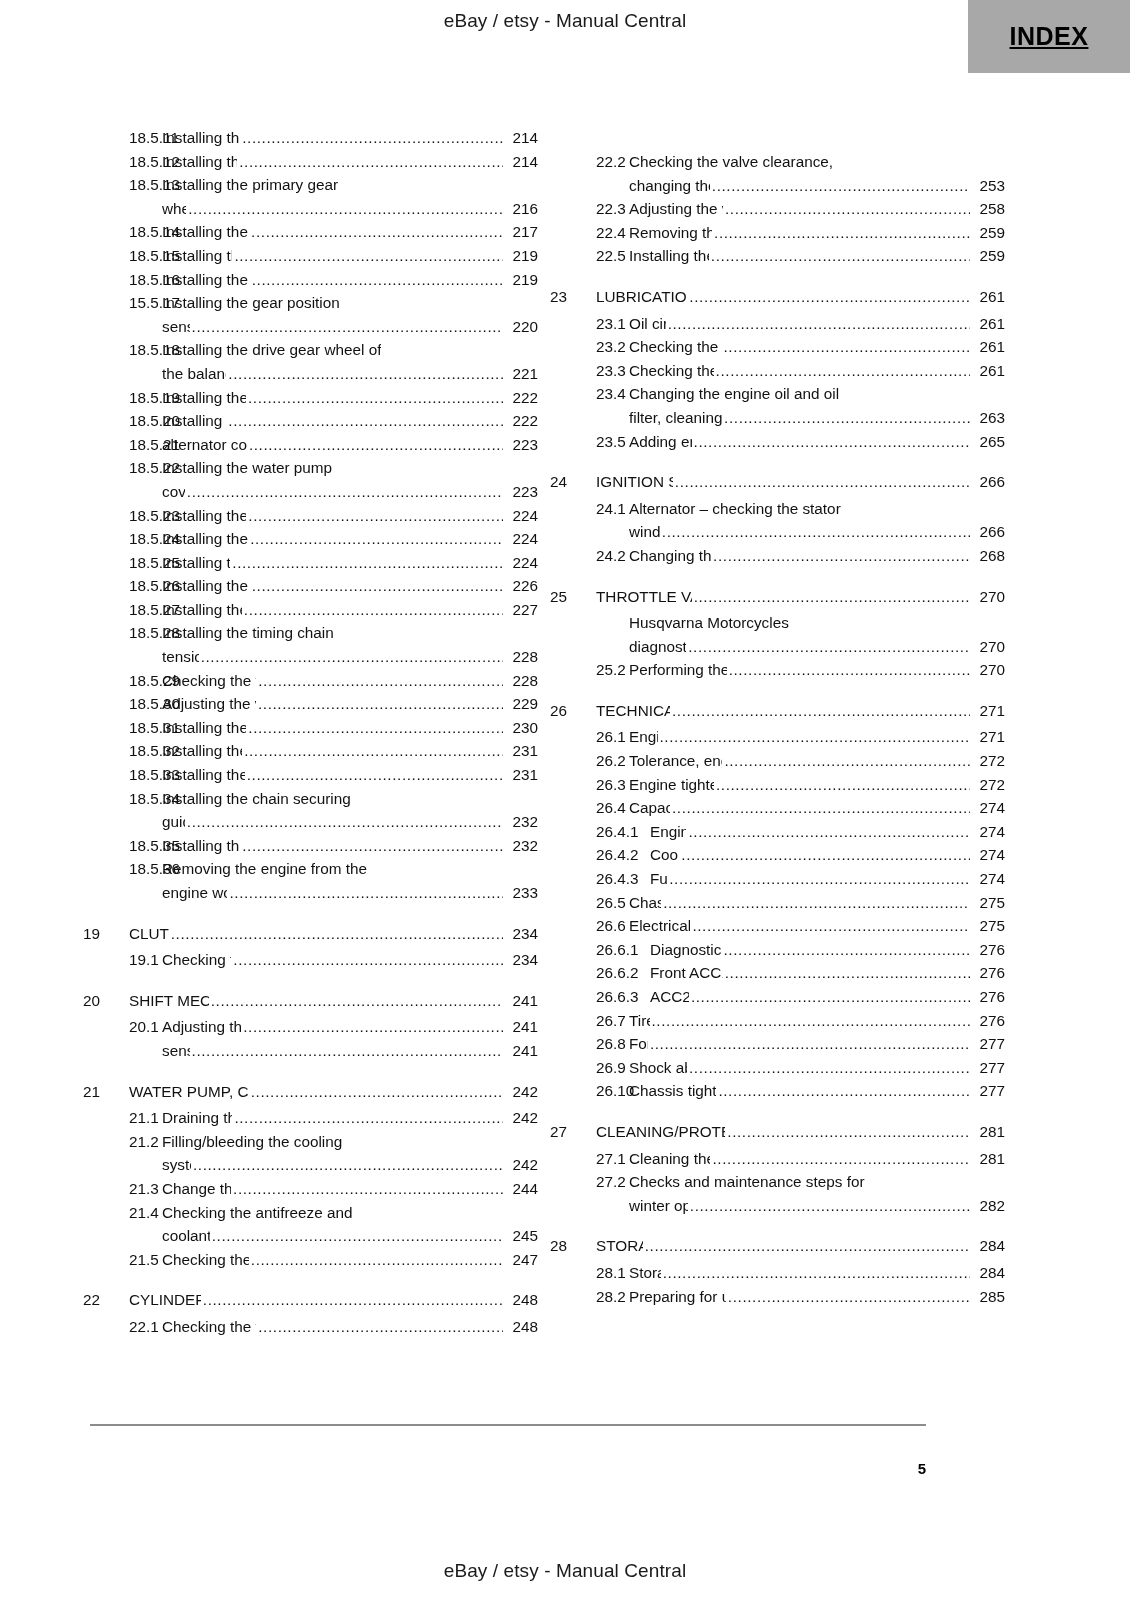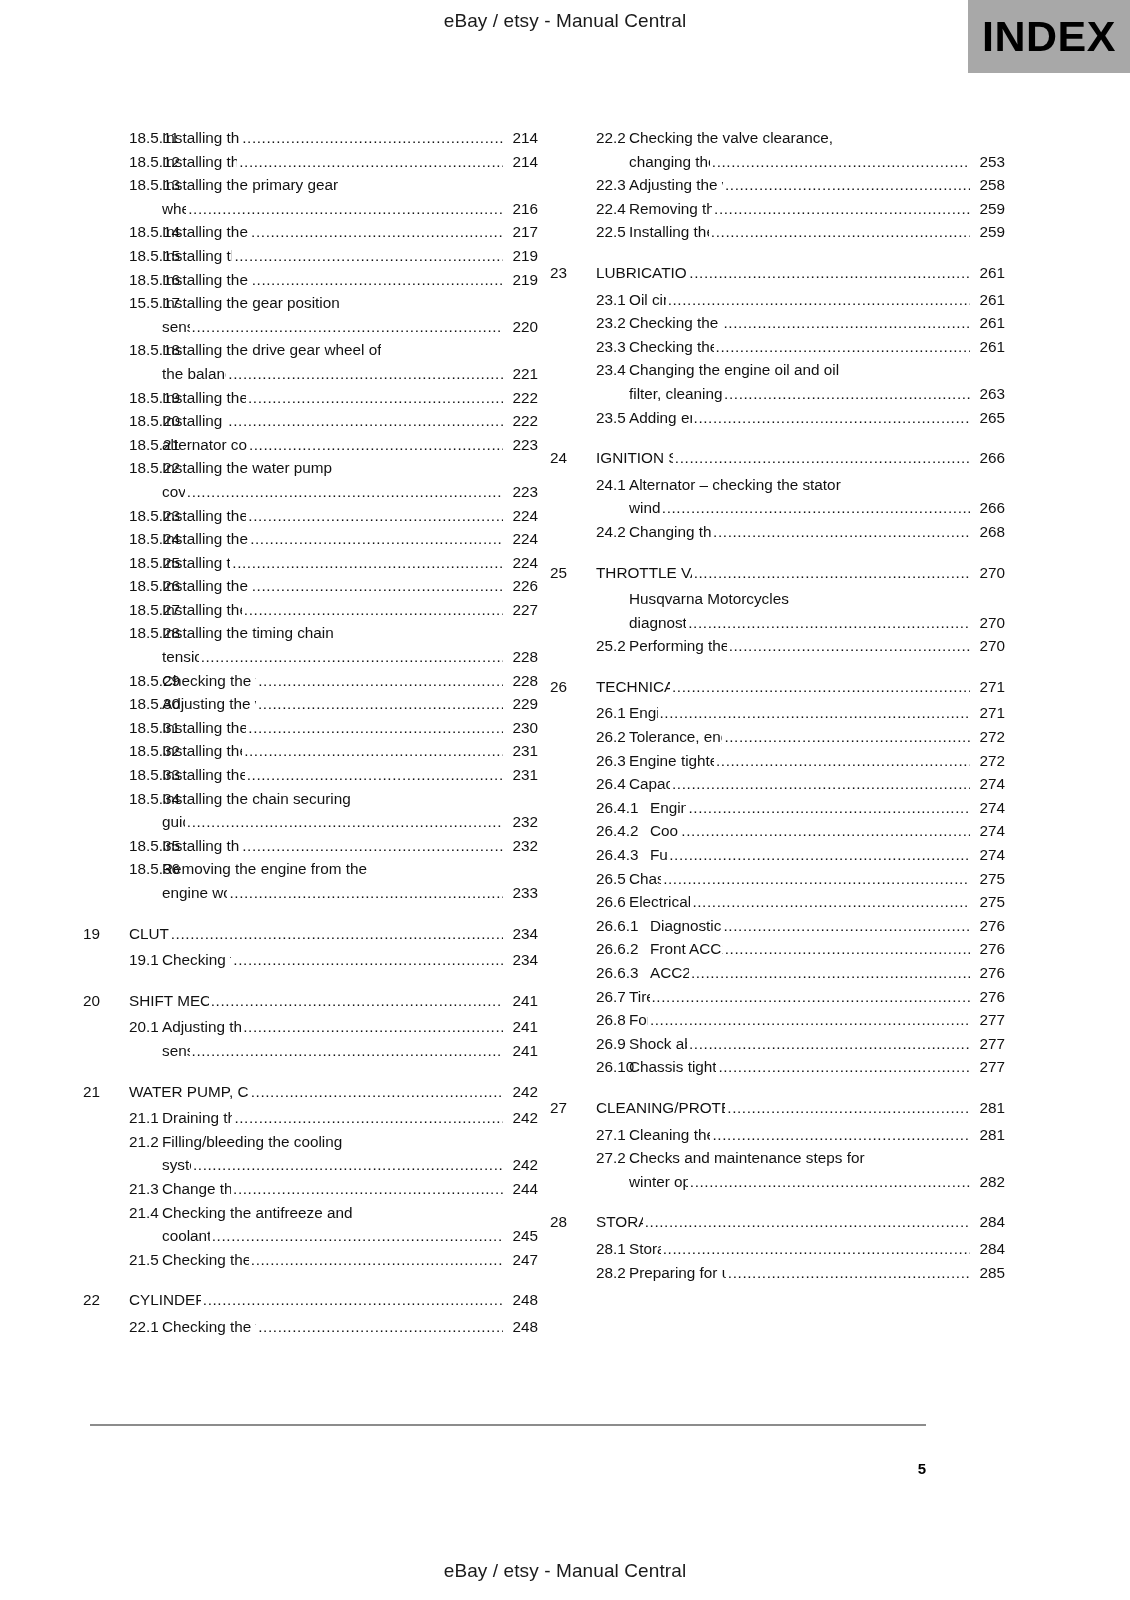--- a/index.html
+++ b/index.html
@@ -27,39 +27,40 @@
   #index-tab {
     position: absolute;
     top: 0px; right: 0px;
     width: 162px; height: 73px;
     background: #a8a8a8;
     display: flex;
     align-items: center;
     justify-content: center;
   }
   #index-tab .label {
-    font-size: 43px;
+    font-size: 25px;
     font-weight: bold;
     letter-spacing: .5px;
     color: #000;
+    text-decoration: underline;
   }
 
   
   #toc {
     position: absolute;
     top: 126px; left: 0;
     width: 1130px;
     display: flex;
   }
   .col {
     width: 455px;
     flex: 0 0 455px;
   }
   .col.left  { margin-left: 83px; }
-  .col.right { margin-left: 12px; }
+  .col.right { margin-left: 12px; margin-top: 24px; }
 
   
   .entry {
     display: flex;
     align-items: baseline;
     font-size: 15.3px;
     line-height: 23.6px;
     color: #111;
     white-space: nowrap;
   }

